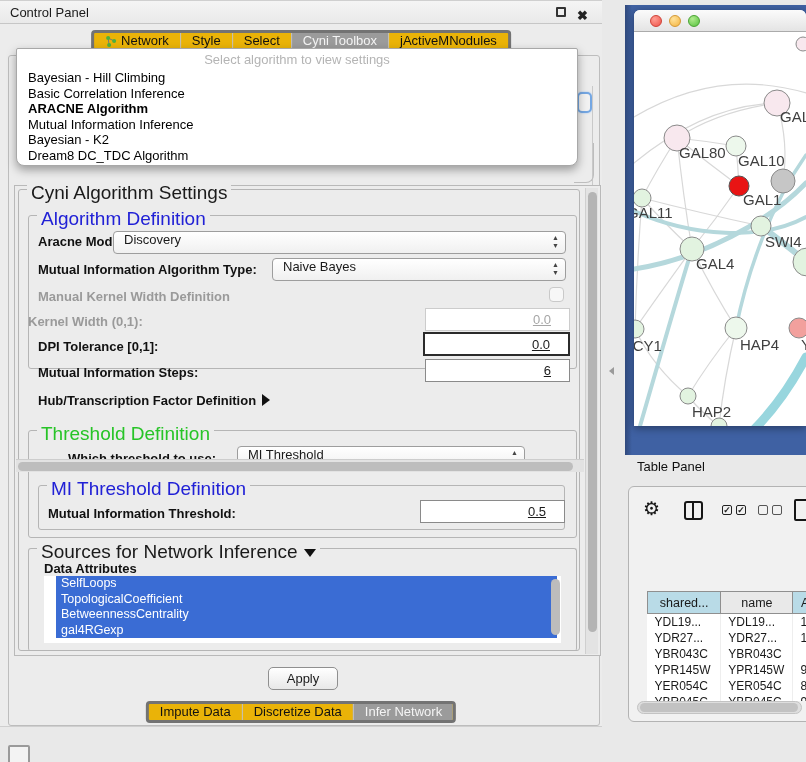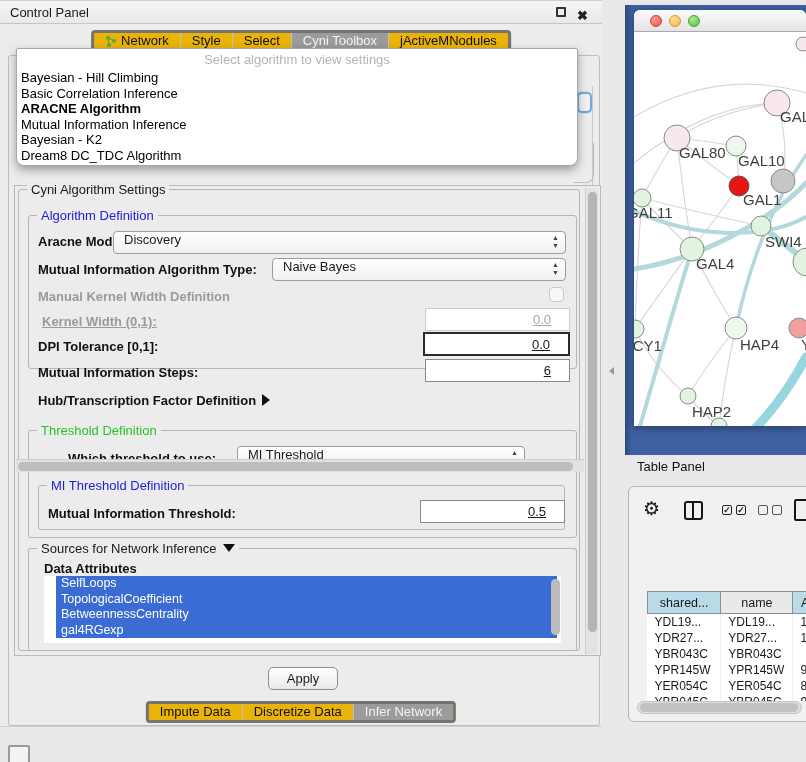--- a/index.html
+++ b/index.html
@@ -38,21 +38,21 @@
   
   .settings-outer { position:absolute; left:14px; top:184px; width:587px; height:471px;
     border:1px solid #b9b9b9; background:#ececec; }
   .vscroll { position:absolute; right:2px; top:2px; width:13px; height:466px; background:#e3e3e3;
     border-left:1px solid #cfcfcf; }
   .vscroll .thumb { position:absolute; left:2px; top:4px; width:9px; height:440px;
     background:#b4b4b4; border-radius:5px; }
   
   .groupbox { position:absolute; border:1px solid #b5b5b5; border-radius:3px; }
   .groupbox > .gtitle { position:absolute; top:-8px; left:8px; background:#ececec;
-    padding:0 4px; font-size:13px; white-space:nowrap; }
+    padding:0 4px; font-size:19px; white-space:nowrap; }
   .gtitle.blue { color:#2121d6; }
   .gtitle.green { color:#27c427; }
   .lbl { position:absolute; font-size:13px; font-weight:bold; color:#111; white-space:nowrap; }
   .lbl.disabled { color:#9a9a9a; }
   .combo { position:absolute; background:linear-gradient(#ffffff,#f0f0f0); border:1px solid #9d9d9d;
     border-radius:4px; font-size:13px; display:flex; align-items:flex-start; padding-left:10px; }
   .combo .stepper { position:absolute; right:6px; top:2px; display:flex; flex-direction:column;
     line-height:8px; font-size:7px; color:#444; }
   .field { position:absolute; background:#fff; border:1px solid #8a8a8a; font-size:13px;
     display:flex; align-items:center; justify-content:flex-end; padding-right:18px;text-decoration:underline; }
@@ -74,21 +74,21 @@
     background:#e2e2e2; border-top:1px solid #cdcdcd; }
   .hscroll .thumb { position:absolute; left:2px; top:2px; width:555px; height:9px;
     background:#bdbdbd; border-radius:5px; }
   .apply-btn { position:absolute; left:268px; top:666px; width:70px; height:23px;
     background:linear-gradient(#ffffff,#e8e8e8); border:1px solid #8f8f8f; border-radius:5px;
     font-size:13px; text-align:center; line-height:21px; }
   
   .popup { position:absolute; left:16px; top:47px; width:562px; height:118px; background:#fff;
     border:1px solid #a8a8a8; border-radius:2px 2px 8px 8px; box-shadow:0 4px 10px rgba(0,0,0,.35); z-index:30; }
   .popup .prompt { text-align:center; color:#b4b4b4; font-size:13px; padding-top:3px; height:21px; }
-  .popup .item { font-size:13px; line-height:15.6px; padding-left:4px; color:#000; white-space:nowrap; }
+  .popup .item { font-size:13px; line-height:15.6px; padding-left:11px; color:#000; white-space:nowrap; }
   .popup .item.selected { font-weight:bold; }
   
   .splitter-arrow { position:absolute; left:609px; top:367px; width:0; height:0;
     border-right:5px solid #9a9a9a; border-top:4px solid transparent; border-bottom:4px solid transparent; }
   
   .mini-icon { position:absolute; left:8px; top:745px; width:22px; height:20px;
     border:2px solid #9a9a9a; border-radius:2px; background:#f3f3f3; }
   
   .net-area { position:absolute; left:625px; top:5px; width:181px; height:450px;
     background:linear-gradient(to right,#30497c 0,#3f61a3 7px,#3f61a3 100%); }
@@ -193,21 +193,21 @@
 
     <span class="lbl" style="left:38px; top:261px;">Mutual Information Algorithm Type:</span>
     <div class="combo" style="left:272px; top:257px; width:294px; height:23px;">
       <span>Naive Bayes</span>
       <span class="stepper">▲<span>▼</span></span>
     </div>
 
     <span class="lbl disabled" style="left:38px; top:288px;">Manual Kernel Width Definition</span>
     <div class="checkbox" style="left:549px; top:286px;"></div>
 
-    <span class="lbl disabled" style="left:42px; top:313px;text-decoration:underline;">Kernel Width (0,1):</span>
+    <span class="lbl disabled" style="left:28px; top:313px;">Kernel Width (0,1):</span>
     <div class="field disabled" style="left:425px; top:307px; width:145px; height:23px;">
       <span>0.0</span>
     </div>
 
     <span class="lbl" style="left:38px; top:338px;">DPI Tolerance [0,1]:</span>
     <div class="field focusy" style="left:423px; top:331px; width:147px; height:24px;">
       <span>0.0</span>
     </div>
 
     <span class="lbl" style="left:38px; top:364px;">Mutual Information Steps:</span>

